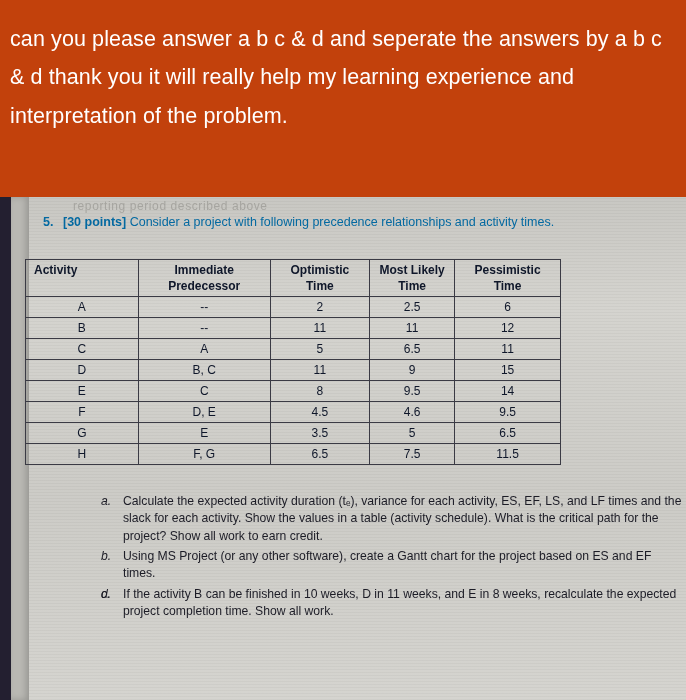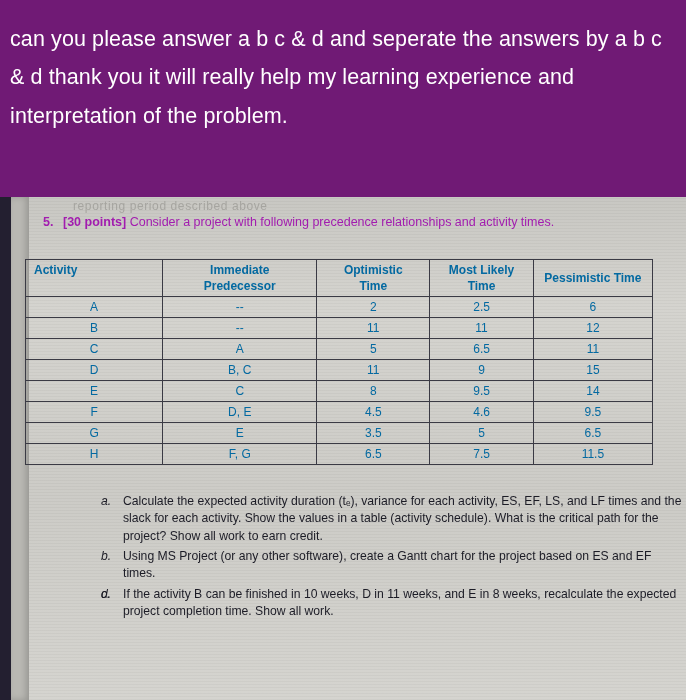--- a/index.html
+++ b/index.html
@@ -21,21 +21,21 @@
     background: #231f30;
   }
 
   
   .prompt {
     position: absolute;
     left: 0;
     top: 0;
     width: 686px;
     height: 197px;
-    background: #701a75;
+    background: #c2410c;
     color: #ffffff;
     box-sizing: border-box;
     padding: 20px 18px 0 10px;
     font-size: 21.5px;
     line-height: 1.78;
     letter-spacing: 0.1px;
   }
 
   
   .scan {
@@ -80,38 +80,38 @@
     filter: blur(0.6px);
     opacity: 0.75;
     white-space: nowrap;
   }
 
   .q-line {
     position: absolute;
     left: 32px;
     top: 18px;
     font-size: 12.5px;
-    color: #a21caf;
+    color: #0369a1;
     white-space: nowrap;
   }
   .q-num { display: inline-block; width: 20px; font-weight: bold; }
   .q-bold { font-weight: bold; }
 
   
   .tbl-wrap {
     position: absolute;
     left: 14px;
     top: 62px;
     width: 662px;
   }
   table.act {
     border-collapse: collapse;
-    width: 628px;
+    width: 536px;
     font-size: 12px;
-    color: #0369a1;
+    color: #0f172a;
     background: transparent;
   }
   table.act th, table.act td {
     border: 1px solid #3a3a44;
     padding: 2px 4px;
     background: transparent;
   }
   table.act th {
     font-weight: bold;
     text-align: center;

